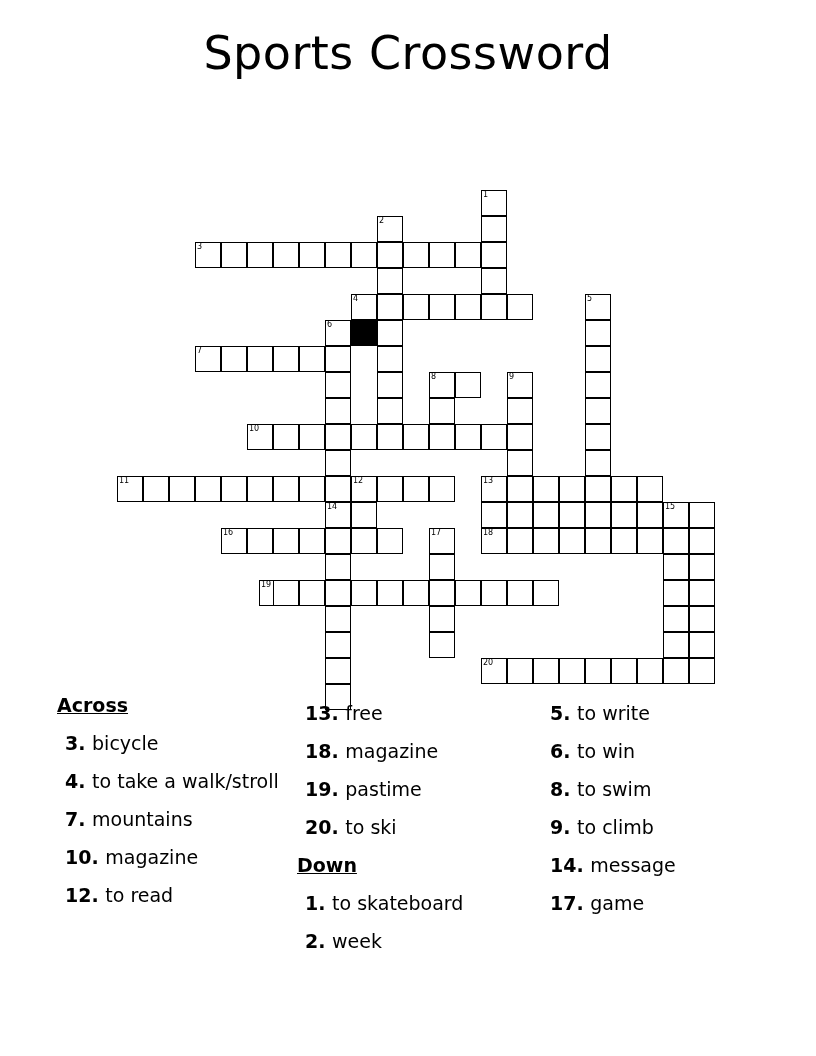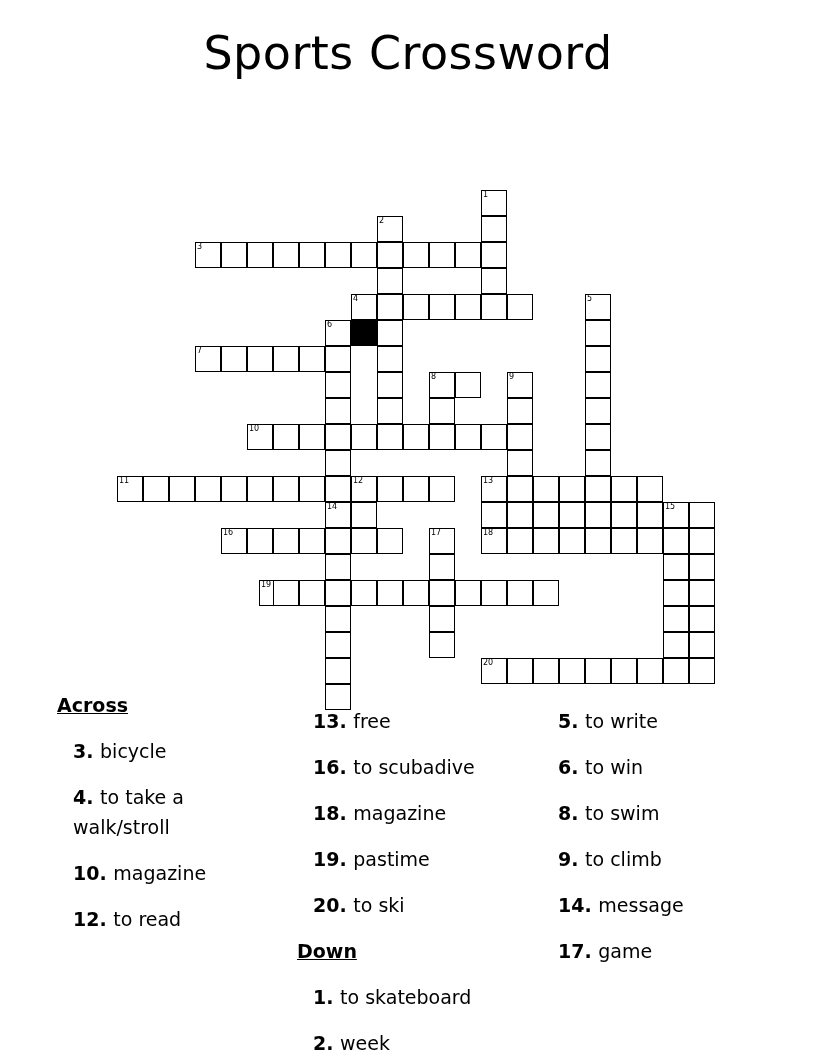--- a/index.html
+++ b/index.html
@@ -64,21 +64,21 @@
   .clue-col {
     position: absolute;
     top: 0;
     font-size: 19px;
     line-height: 30px;
   }
   .clue-col.c1 { left: 45px; width: 240px; }
   .clue-col.c2 { left: 285px; width: 245px; }
   .clue-col.c3 { left: 530px; width: 250px; }
   .clue {
-    margin: 16px;
+    margin: 8px;
     padding: 0;
   }
   .clue .n {
     font-weight: bold;
   }
   .heading {
     font-weight: bold;
     text-decoration: underline;
     margin: 0;
     padding: 0;
@@ -280,26 +280,26 @@
       <div class="cell" style="left: 689px; top: 578px;"></div>
       <div class="cell" style="left: 325px; top: 604px;"></div>
     </div>
 </div>
 
 <div id="clues">
   <div class="clue-col c1">
       <div class="heading">Across</div>
       <div class="clue"><span class="n">3. </span><span>bicycle</span></div>
       <div class="clue"><span class="n">4. </span><span>to take a walk/stroll</span></div>
+      <div class="clue"><span class="n">7. </span><span>mountains</span></div>
       <div class="clue"><span class="n">10. </span><span>magazine</span></div>
       <div class="clue"><span class="n">12. </span><span>to read</span></div>
     </div>
   <div class="clue-col c2">
       <div class="clue"><span class="n">13. </span><span>free</span></div>
-      <div class="clue"><span class="n">16. </span><span>to scubadive</span></div>
       <div class="clue"><span class="n">18. </span><span>magazine</span></div>
       <div class="clue"><span class="n">19. </span><span>pastime</span></div>
       <div class="clue"><span class="n">20. </span><span>to ski</span></div>
       <div class="heading">Down</div>
       <div class="clue"><span class="n">1. </span><span>to skateboard</span></div>
       <div class="clue"><span class="n">2. </span><span>week</span></div>
     </div>
   <div class="clue-col c3">
       <div class="clue"><span class="n">5. </span><span>to write</span></div>
       <div class="clue"><span class="n">6. </span><span>to win</span></div>

